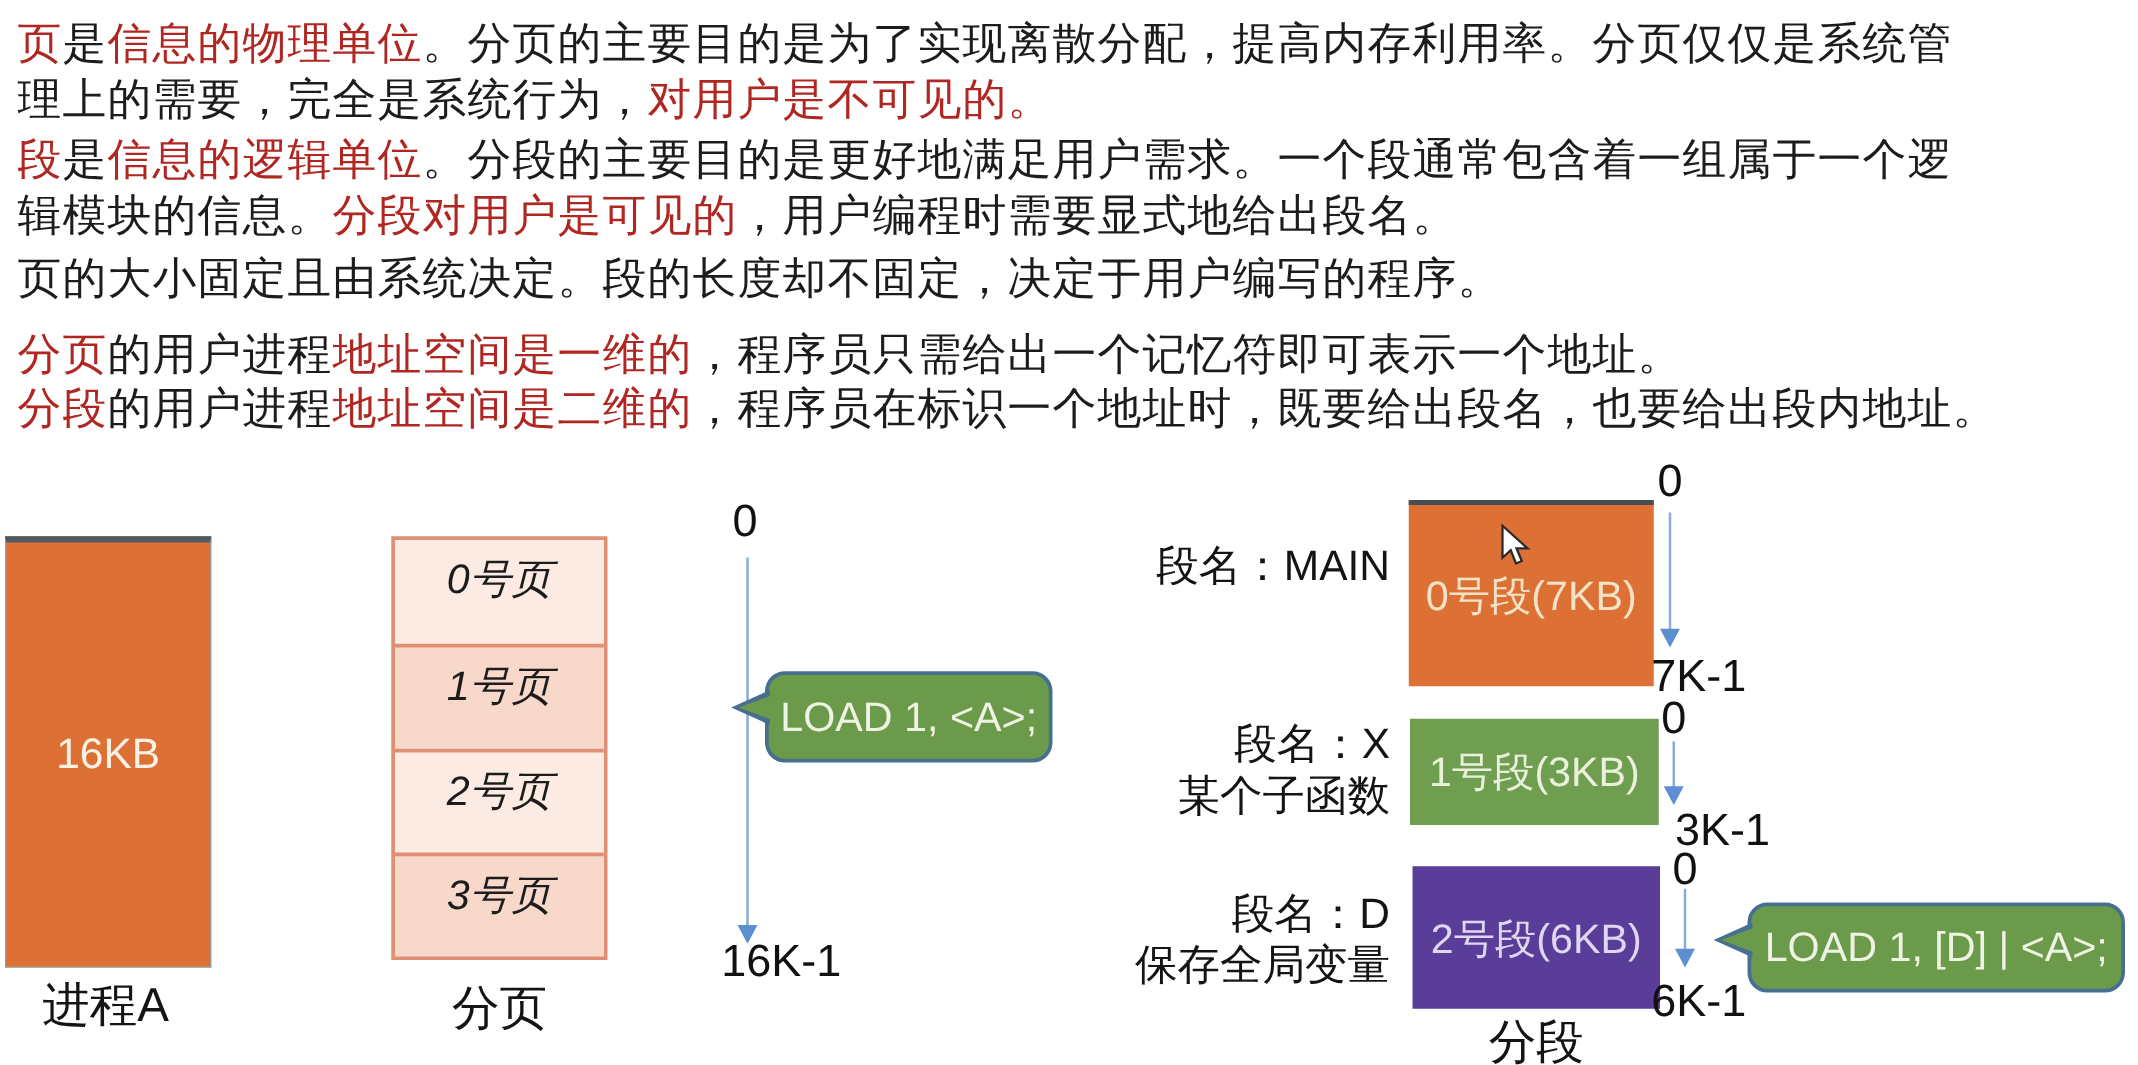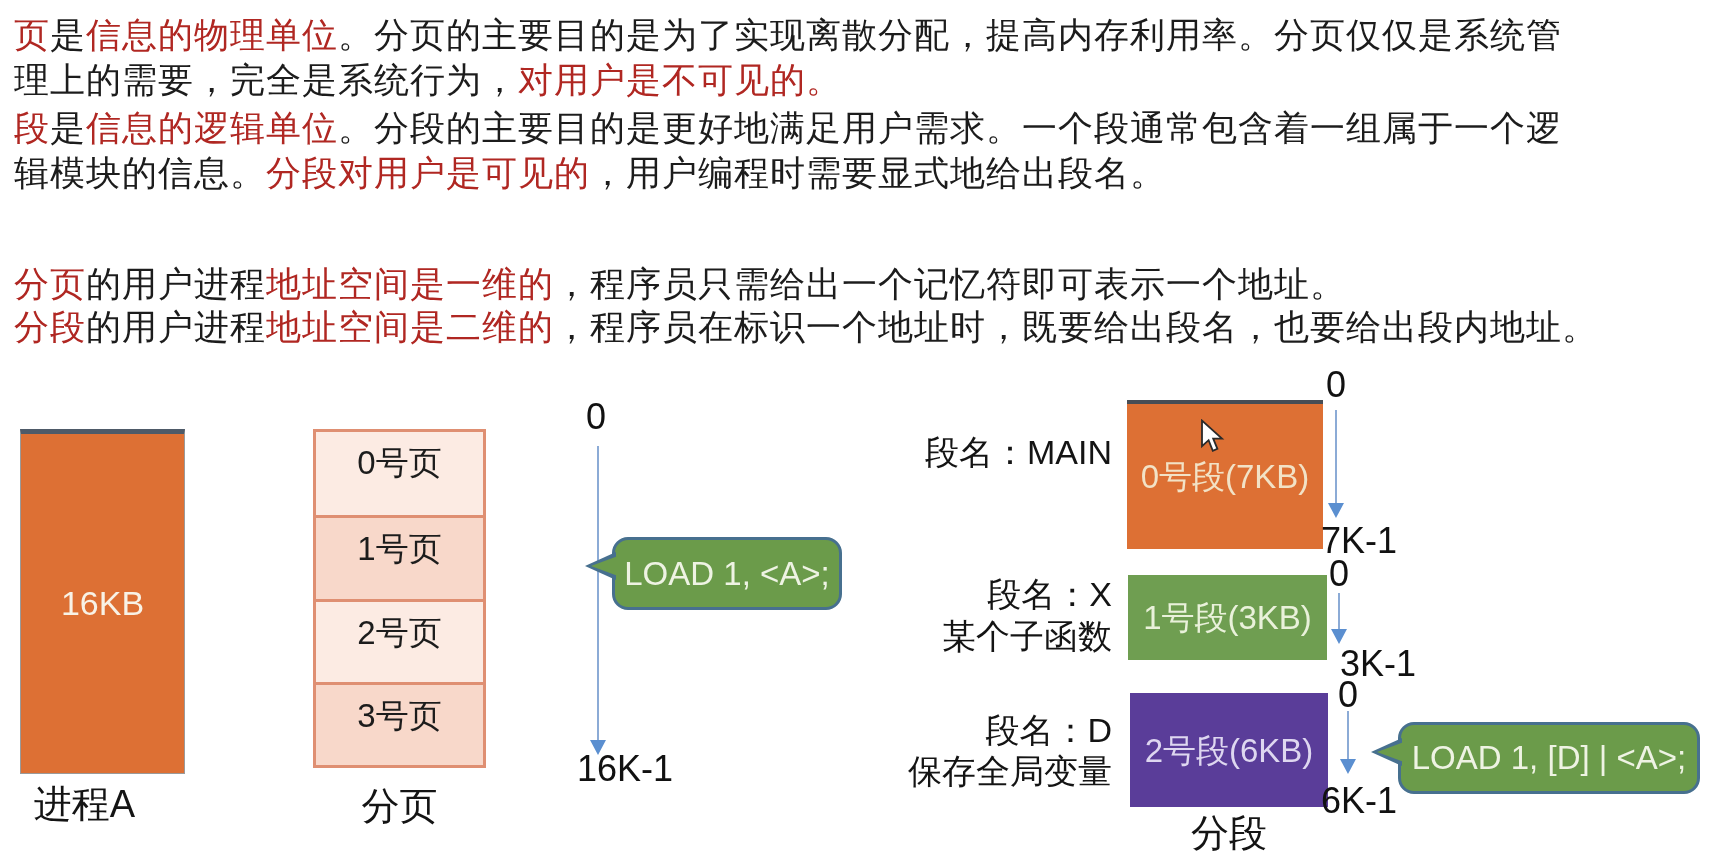--- a/index.html
+++ b/index.html
@@ -6,32 +6,32 @@
   .slide{position:relative;width:1710px;height:852px;background:#ffffff;overflow:hidden;
          font-family:"Liberation Sans","DejaVu Sans",sans-serif;}
   
   .tline{position:absolute;left:14px;white-space:nowrap;font-size:35px;line-height:42px;
          letter-spacing:1px;font-weight:500;}
   .c-black{color:#1c1c1c;}
   .c-red{color:#b02722;}
   .tl-1{top:14px;} .tl-2{top:59px;} .tl-3{top:107px;} .tl-4{top:152px;}
   .tl-5{top:202px;} .tl-6{top:263px;} .tl-7{top:306px;}
   
-  .proc-rect{position:absolute;left:20px;top:429px;width:163px;height:339px;
+  .proc-rect{position:absolute;left:4px;top:429px;width:163px;height:339px;
              border:1px solid #9a9a9a;border-top:5px solid #4e5a68;
              display:flex;align-items:center;justify-content:center;
              color:#f8f2e6;font-size:34px;}
   .caption{position:absolute;color:#141414;font-size:38px;text-align:center;}
   .cap-proc{left:3px;width:163px;top:779px;}
   .cap-paging{left:313px;width:173px;top:781px;}
   .cap-seg{left:1130px;width:198px;top:808px;}
   
   .pages{position:absolute;left:313px;top:429px;width:173px;height:339px;
          border:3px solid #df8f72;box-sizing:border-box;display:grid;
-         grid-template-rows:1fr 1fr 1fr 1fr;}
+         grid-template-rows:1fr 1fr 1fr 1fr;font-style:italic;}
   .page-cell{border-top:3px solid #df8f72;display:flex;justify-content:center;
              align-items:flex-start;padding-top:9px;font-size:33px;color:#1c1c1c;}
   .page-cell:first-child{border-top:none;}
   .page-cell:nth-child(odd){background:#fcebe3;}
   .page-cell:nth-child(even){background:#f8d8ca;}
   
   .axis-label{position:absolute;font-size:36px;color:#111;white-space:nowrap;}
   .axis-line{position:absolute;width:2px;background:#8cabd6;}
   .axis-head{position:absolute;width:0;height:0;border-left:8px solid transparent;
              border-right:8px solid transparent;border-top:15px solid #5b8fd0;}
@@ -76,20 +76,21 @@
 </style>
 </head>
 <body>
 
 <div class="slide">
 
   <div class="tline tl-1"><span class="c-red">页</span><span class="c-black">是</span><span class="c-red">信息的物理单位</span><span class="c-black">。分页的主要目的是为了实现离散分配，提高内存利用率。分页仅仅是系统管</span></div>
   <div class="tline tl-2"><span class="c-black">理上的需要，完全是系统行为，</span><span class="c-red">对用户是不可见的。</span></div>
   <div class="tline tl-3"><span class="c-red">段</span><span class="c-black">是</span><span class="c-red">信息的逻辑单位</span><span class="c-black">。分段的主要目的是更好地满足用户需求。一个段通常包含着一组属于一个逻</span></div>
   <div class="tline tl-4"><span class="c-black">辑模块的信息。</span><span class="c-red">分段对用户是可见的</span><span class="c-black">，用户编程时需要显式地给出段名。</span></div>
+  <div class="tline tl-5"><span class="c-black">页的大小固定且由系统决定。段的长度却不固定，决定于用户编写的程序。</span></div>
   <div class="tline tl-6"><span class="c-red">分页</span><span class="c-black">的用户进程</span><span class="c-red">地址空间是一维的</span><span class="c-black">，程序员只需给出一个记忆符即可表示一个地址。</span></div>
   <div class="tline tl-7"><span class="c-red">分段</span><span class="c-black">的用户进程</span><span class="c-red">地址空间是二维的</span><span class="c-black">，程序员在标识一个地址时，既要给出段名，也要给出段内地址。</span></div>
 
   <div class="proc-rect" style="background: rgb(221, 112, 52);">
     <span>16KB</span>
   </div>
   <div class="caption cap-proc">进程A</div>
 
   <div class="pages">
     <div class="page-cell">0号页</div>

